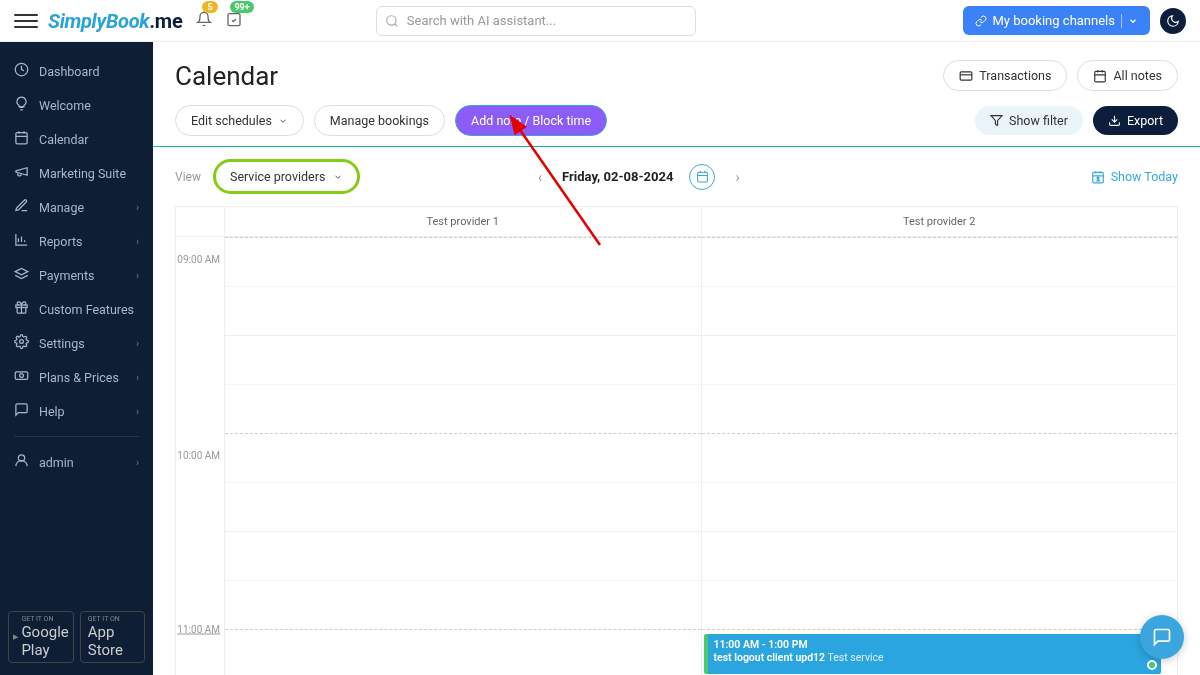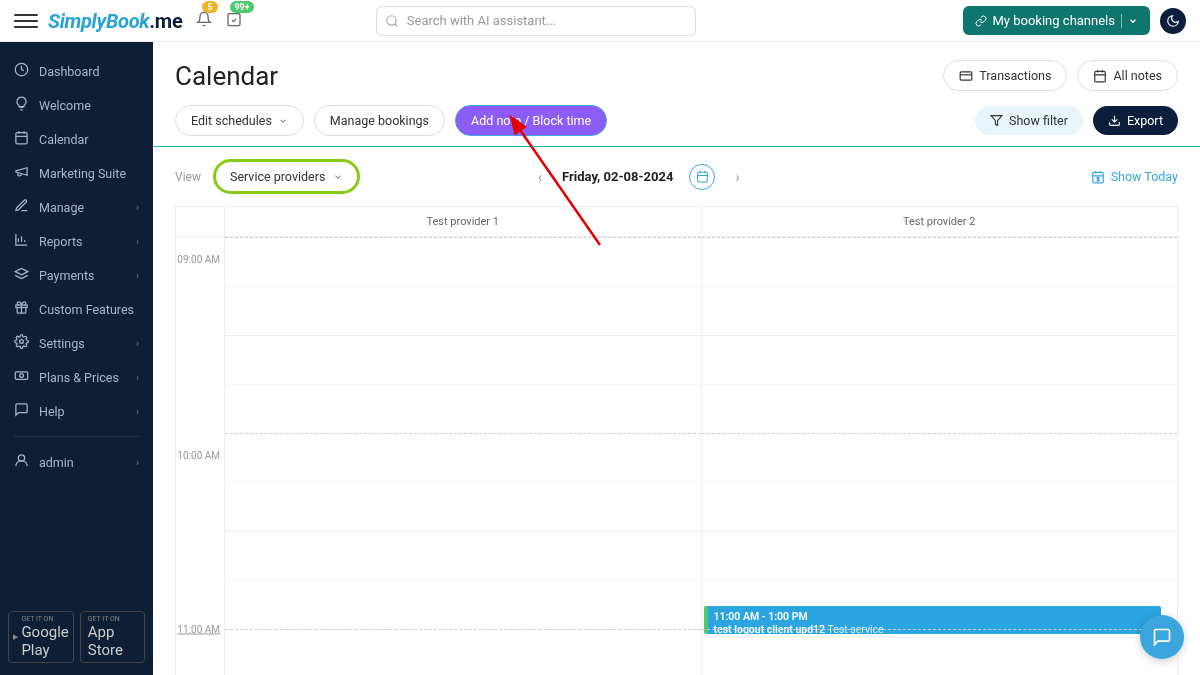--- a/index.html
+++ b/index.html
@@ -14,21 +14,21 @@
 .top-icons { display: flex; align-items: center; gap: 14px; margin-left: 14px; position: relative; }
 .bell { position: relative; color: #666; }
 .bell .badge { position: absolute; top: -10px; left: 6px; background: #f0b429; color: #fff; font-size: 9px; font-weight: 700; padding: 1px 5px; border-radius: 8px; }
 .check-cal { position: relative; color: #666; }
 .check-cal .badge { position: absolute; top: -10px; left: 4px; background: #4bc96f; color: #fff; font-size: 9px; font-weight: 700; padding: 1px 4px; border-radius: 8px; }
 .search { margin-left: auto; margin-right: auto; position: relative; }
 .search input { width: 320px; height: 30px; border: 1px solid #ddd; border-radius: 6px; padding: 0 12px 0 30px; font-size: 13px; color: #333; }
 .search input::placeholder { color: #999; }
 .search .sicon { position: absolute; left: 9px; top: 7px; color: #aaa; }
 .top-right { display: flex; align-items: center; gap: 10px; margin-left: auto; }
-.channels-btn { background: #0f766e; color: #fff; border: none; border-radius: 6px; padding: 7px 12px; font-size: 13px; display: flex; align-items: center; gap: 6px; cursor: pointer; }
+.channels-btn { background: #3b82f6; color: #fff; border: none; border-radius: 6px; padding: 7px 12px; font-size: 13px; display: flex; align-items: center; gap: 6px; cursor: pointer; }
 .channels-btn .div { width: 1px; height: 14px; background: rgba(255,255,255,0.5); }
 .theme-btn { width: 26px; height: 26px; border-radius: 50%; background: #0c1e3b; display: flex; align-items: center; justify-content: center; color: #fff; cursor: pointer; }
 
 .layout { display: flex; height: calc(675px - 42px); }
 .sidebar { width: 153px; background: #0d1e35; color: #a9b7c9; display: flex; flex-direction: column; }
 .sidebar-items { flex: 1; padding-top: 12px; }
 .sb-item { display: flex; align-items: center; padding: 8px 14px; font-size: 12.5px; cursor: pointer; gap: 10px; position: relative; }
 .sb-item .chev { margin-left: auto; font-size: 10px; color: #6a7a8f; }
 .sb-item svg { flex-shrink: 0; }
 .sb-divider { height: 1px; background: rgba(255,255,255,0.1); margin: 8px 14px; }
@@ -345,21 +345,21 @@
               <div class="slot-line" style="top: 98px;"></div>
               <div class="slot-line quarter" style="top: 147px;"></div>
               <div class="slot-line dashed" style="top: 196px;"></div>
               <div class="slot-line quarter" style="top: 245px;"></div>
               <div class="slot-line" style="top: 294px;"></div>
               <div class="slot-line quarter" style="top: 343px;"></div>
               <div class="slot-line dashed" style="top: 392px;"></div>
               <div class="slot-line quarter" style="top: 441px;"></div>
             </div>
           <div class="prov-grid" id="grid2">
-            <div class="event" style="top:369px; height:28px;">
+            <div class="event" style="top:397px; height:40px;">
               <div class="time">11:00 AM - 1:00 PM</div>
               <div><span style="font-weight:600">test logout client upd12</span> <span style="opacity:0.85">Test service</span></div>
               <span class="dot"></span>
             </div>
           <div class="slot-line dashed" style="top: 0px;"></div>
               <div class="slot-line quarter" style="top: 49px;"></div>
               <div class="slot-line" style="top: 98px;"></div>
               <div class="slot-line quarter" style="top: 147px;"></div>
               <div class="slot-line dashed" style="top: 196px;"></div>
               <div class="slot-line quarter" style="top: 245px;"></div>

